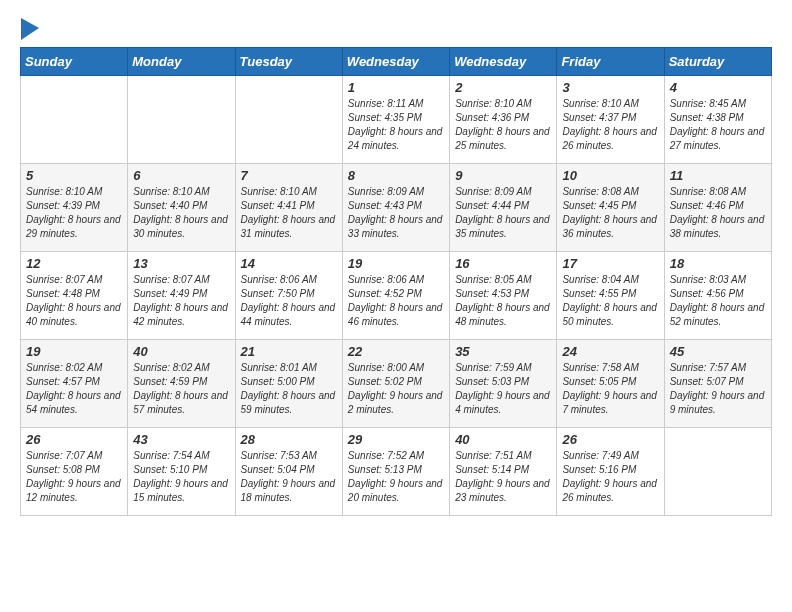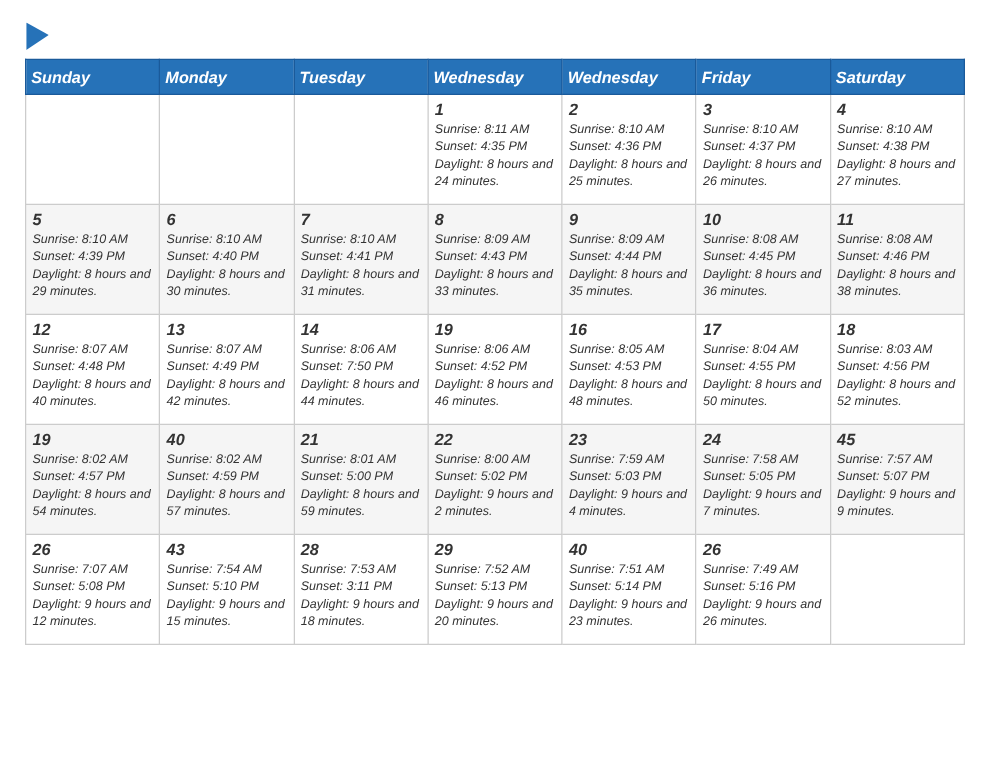--- a/index.html
+++ b/index.html
@@ -146,21 +146,21 @@
           </td>
           <td>
             <span class="day-number">3</span>
             <div class="day-info">Sunrise: 8:10 AM
 Sunset: 4:37 PM
 Daylight: 8 hours
 and 26 minutes.</div>
           </td>
           <td>
             <span class="day-number">4</span>
-            <div class="day-info">Sunrise: 8:10 AM
+            <div class="day-info">Sunrise: 8:45 AM
 Sunset: 4:38 PM
 Daylight: 8 hours
 and 27 minutes.</div>
           </td>
         </tr>
         <tr>
           <td>
             <span class="day-number">5</span>
             <div class="day-info">Sunrise: 8:10 AM
 Sunset: 4:39 PM
@@ -284,21 +284,21 @@
 and 59 minutes.</div>
           </td>
           <td>
             <span class="day-number">22</span>
             <div class="day-info">Sunrise: 8:00 AM
 Sunset: 5:02 PM
 Daylight: 9 hours
 and 2 minutes.</div>
           </td>
           <td>
-            <span class="day-number">23</span>
+            <span class="day-number">35</span>
             <div class="day-info">Sunrise: 7:59 AM
 Sunset: 5:03 PM
 Daylight: 9 hours
 and 4 minutes.</div>
           </td>
           <td>
             <span class="day-number">24</span>
             <div class="day-info">Sunrise: 7:58 AM
 Sunset: 5:05 PM
 Daylight: 9 hours
@@ -323,21 +323,21 @@
           <td>
             <span class="day-number">43</span>
             <div class="day-info">Sunrise: 7:54 AM
 Sunset: 5:10 PM
 Daylight: 9 hours
 and 15 minutes.</div>
           </td>
           <td>
             <span class="day-number">28</span>
             <div class="day-info">Sunrise: 7:53 AM
-Sunset: 3:11 PM
+Sunset: 5:04 PM
 Daylight: 9 hours
 and 18 minutes.</div>
           </td>
           <td>
             <span class="day-number">29</span>
             <div class="day-info">Sunrise: 7:52 AM
 Sunset: 5:13 PM
 Daylight: 9 hours
 and 20 minutes.</div>
           </td>

